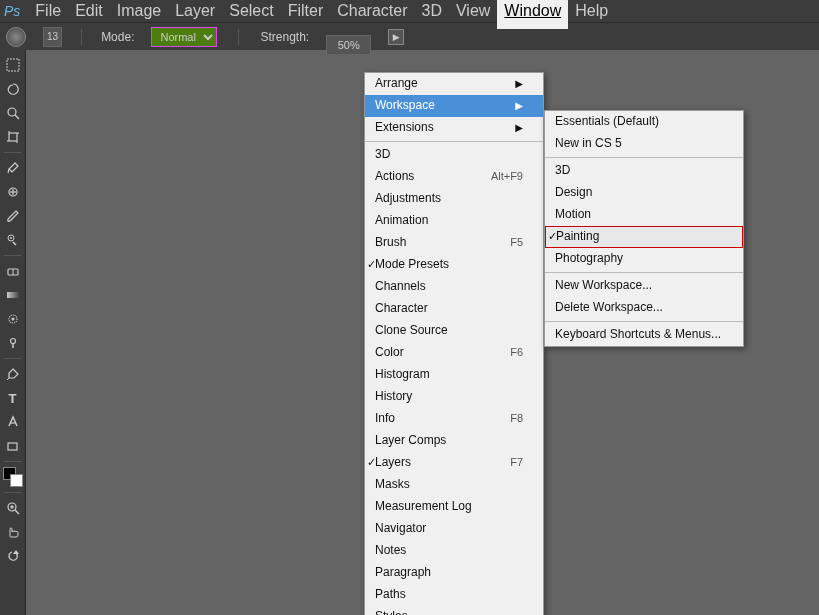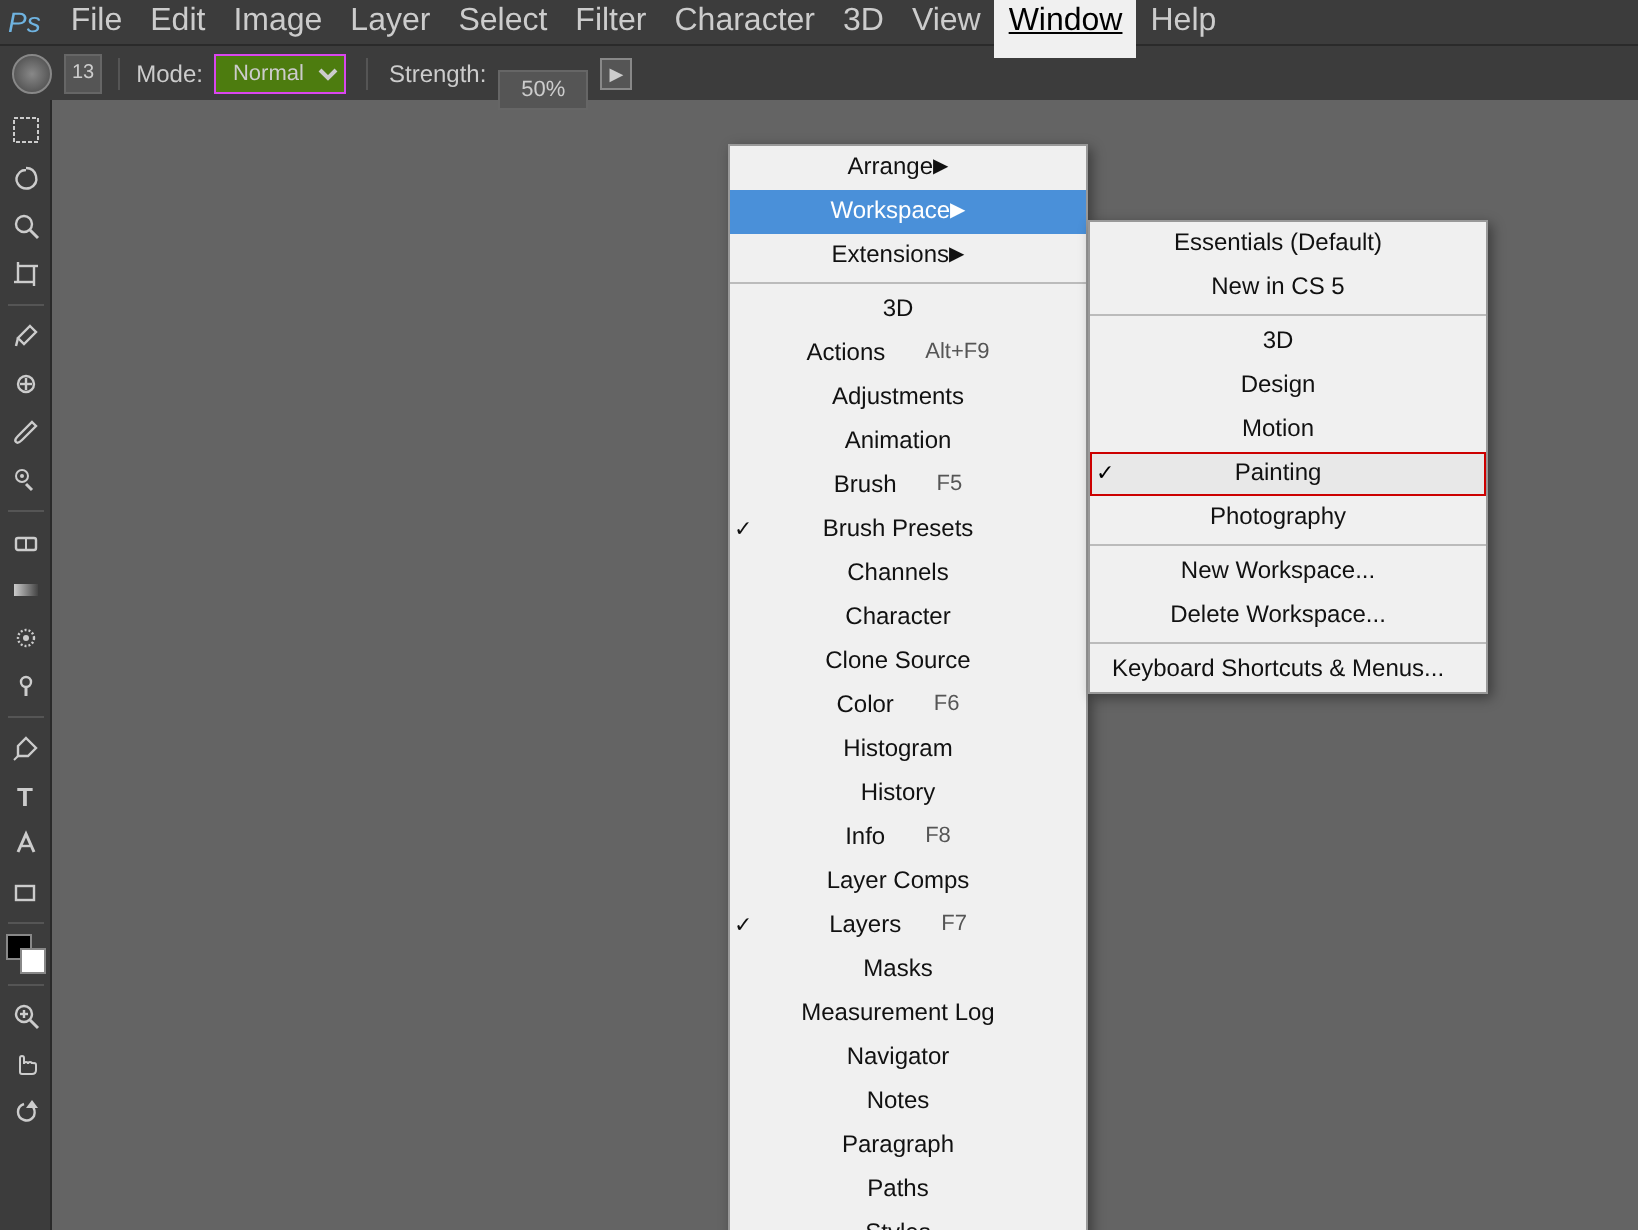--- a/index.html
+++ b/index.html
@@ -53,21 +53,21 @@
       border: 1px solid #666;
     }
 
     
     .options-bar {
       background: #3c3c3c;
       height: 28px;
       display: flex;
       align-items: center;
       padding: 0 6px;
-      gap: 6px;
+      gap: 17px;
       border-top: 1px solid #2a2a2a;
       position: relative;
       z-index: 90;
     }
     .options-circle {
       width: 20px;
       height: 20px;
       border-radius: 50%;
       border: 1px solid #888;
       background: radial-gradient(circle, #888 0%, #444 100%);
@@ -182,21 +182,21 @@
       min-width: 180px;
       box-shadow: 2px 2px 6px rgba(0,0,0,0.4);
       font-size: 12px;
     }
 
     .menu-item {
       padding: 1px 20px 3px 10px;
       cursor: pointer;
       display: flex;
       align-items: center;
-      justify-content: center;
+      justify-content: space-between;
       white-space: nowrap;
       color: #111;
       position: relative;
       height: 22px;
     }
     .menu-item.highlighted {
       background: #4a90d9;
       color: #fff;
     }
     .menu-item.has-check .check {
@@ -460,21 +460,21 @@
         </div>
         <div class="menu-item">
           <span>Animation</span>
         </div>
         <div class="menu-item">
           <span>Brush</span>
           <span class="shortcut">F5</span>
         </div>
         <div class="menu-item has-check">
           <span class="check">✓</span>
-          <span>Brush Presets</span>
+          <span>Mode Presets</span>
         </div>
         <div class="menu-item">
           <span>Channels</span>
         </div>
         <div class="menu-item">
           <span>Character</span>
         </div>
         <div class="menu-item">
           <span>Clone Source</span>
         </div>

